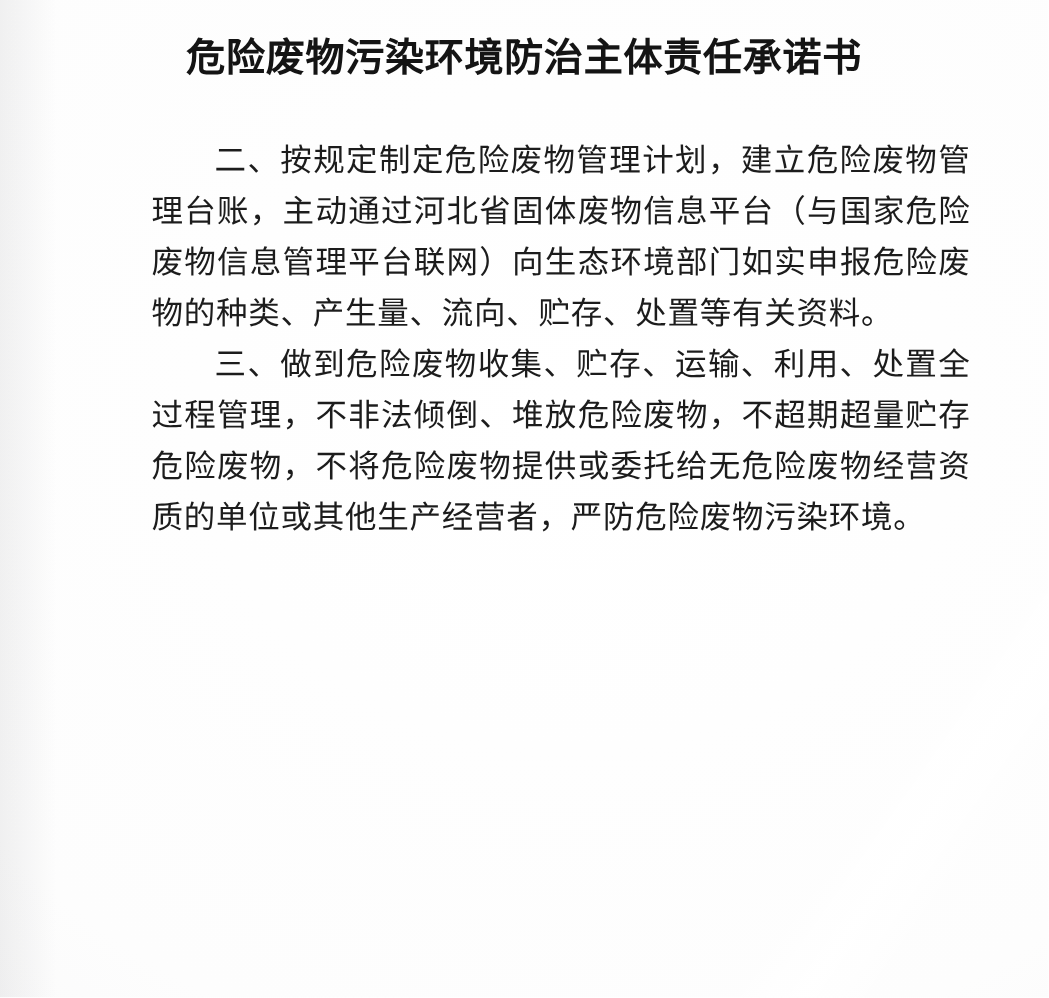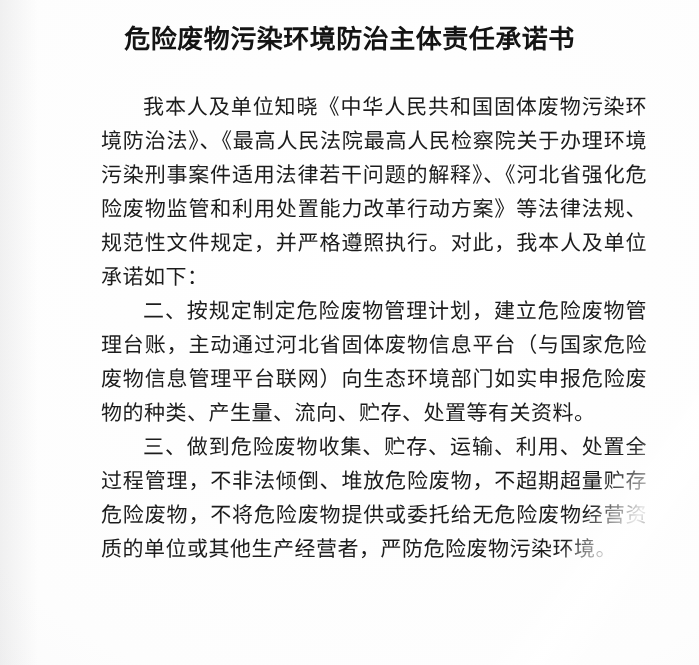--- a/index.html
+++ b/index.html
@@ -8,21 +8,21 @@
     background: #ffffff;
   }
   .page {
     position: relative;
     width: 699px;
     height: 665px;
     overflow: hidden;
     box-sizing: border-box;
     background:
       radial-gradient(ellipse 130% 120% at 55% 42%, #ffffff 0%, #fdfdfd 55%, #f4f4f5 100%);
-    font-family: Liberation Sans, sans-serif;
+    font-family: Liberation Serif, serif;
     color: #1c1c1c;
   }
   
   .page::before {
     content: "";
     position: absolute;
     left: 0; top: 0; bottom: 0;
     width: 38px;
     background: linear-gradient(to right, rgba(120,120,125,0.10), rgba(120,120,125,0));
     pointer-events: none;
@@ -59,17 +59,16 @@
     margin: 0;
     text-indent: 2em;
   }
 </style>
 </head>
 <body>
 
 <div class="page">
   <h1 class="doc-title">危险废物污染环境防治主体责任承诺书</h1>
   <div class="doc-body">
-    <p>我本人及单位知晓《中华人民共和国固体废物污染环境防治法》、《最高人民法院最高人民检察院关于办理环境污染刑事案件适用法律若干问题的解释》、《河北省强化危险废物监管和利用处置能力改革行动方案》等法律法规、规范性文件规定，并严格遵照执行。对此，我本人及单位承诺如下：</p>
     <p>二、按规定制定危险废物管理计划，建立危险废物管理台账，主动通过河北省固体废物信息平台（与国家危险废物信息管理平台联网）向生态环境部门如实申报危险废物的种类、产生量、流向、贮存、处置等有关资料。</p>
     <p>三、做到危险废物收集、贮存、运输、利用、处置全过程管理，不非法倾倒、堆放危险废物，不超期超量贮存危险废物，不将危险废物提供或委托给无危险废物经营资质的单位或其他生产经营者，严防危险废物污染环境。</p>
   </div>
 </div>
 
 </body></html>

